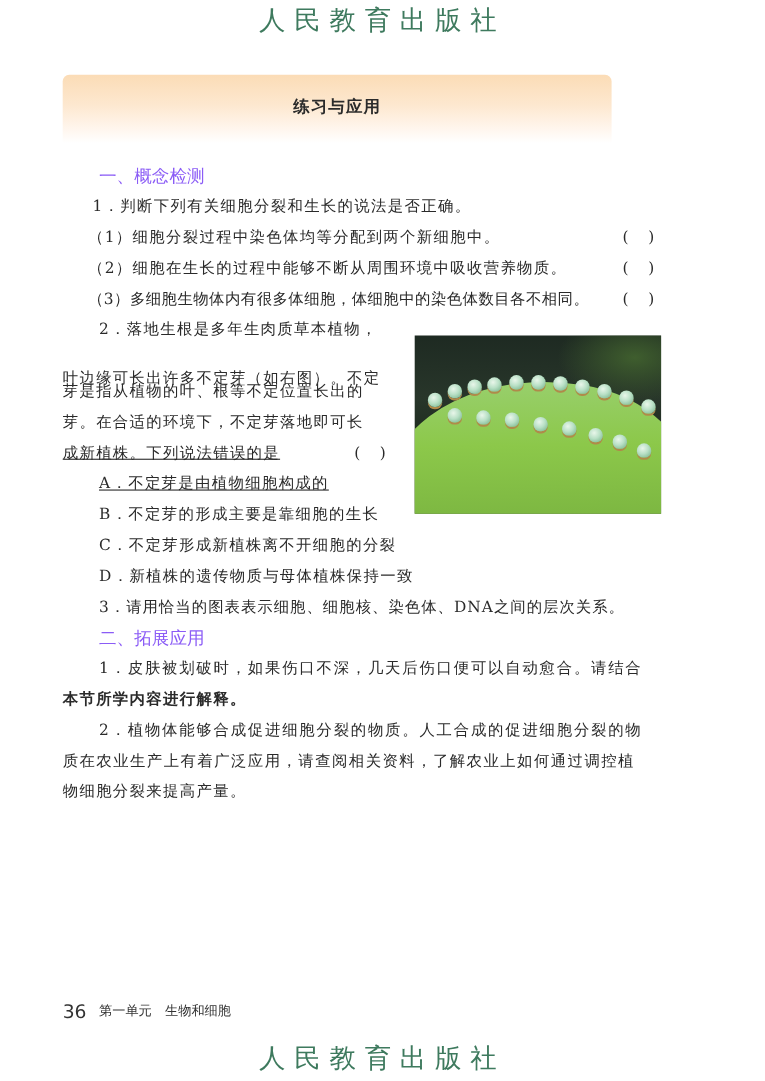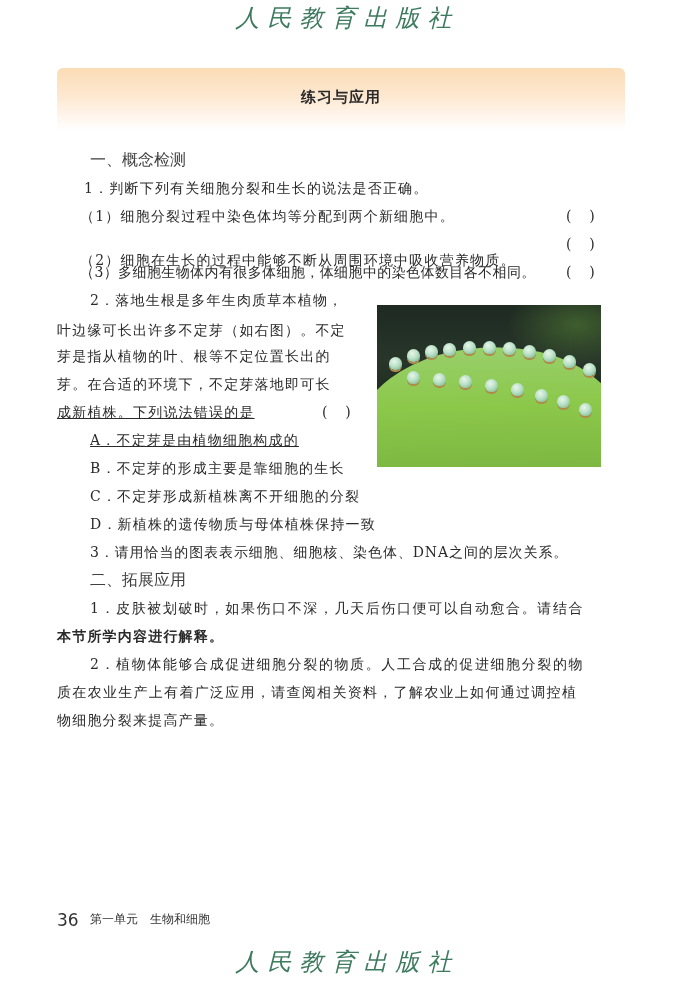--- a/index.html
+++ b/index.html
@@ -3,40 +3,40 @@
   <meta charset="utf-8">
   <style>
     html, body { margin: 0; padding: 0; background: #ffffff; }
     body {
       width: 695px; height: 983px; position: relative; overflow: hidden;
       font-family: "DejaVu Serif", "Liberation Serif", serif;
       color: #2a2a2a;
     }
     .publisher {
       position: absolute; left: 0; width: 695px; text-align: center;
-      font-family: "DejaVu Serif", serif; font-style: italic;
+      font-family: "DejaVu Serif", serif; 
       color: #3e7a5e; font-size: 24px; letter-spacing: 8px; line-height: 30px;
     }
     .publisher.top { top: 3px; }
     .publisher.bottom { top: 947px; }
     .banner {
-      position: absolute; left: 57px; top: 68px; width: 568px; height: 62px;
+      position: absolute; left: 57px; top: 68px; width: 499px; height: 62px;
       border-radius: 6px 6px 0 0;
       background: linear-gradient(to bottom, #fbdcb6 0%, #fde8d0 45%, #fff6ee 80%, #ffffff 100%);
       text-align: center;
     }
     .banner-title {
       display: inline-block; margin-top: 20px;
       font-family: "DejaVu Sans", "Liberation Sans", sans-serif;
       font-weight: bold; font-size: 15px; color: #2b2b2b; letter-spacing: 1px;
     }
     .section-heading {
       position: absolute; left: 90px;
       font-family: "DejaVu Sans", "Liberation Sans", sans-serif;
-      font-size: 16px; color: #404040; font-weight: normal;
+      font-size: 16px; color: #8b5cf6; font-weight: normal;
     }
     .line {
       position: absolute; font-size: 14px; line-height: 20px; white-space: nowrap;
       letter-spacing: 1.2px; color: #2a2a2a;
     }
     .paren {
       position: absolute; font-size: 14px; line-height: 20px; color: #2a2a2a; white-space: pre;
     }
     .photo {
       position: absolute; left: 377px; top: 305px; width: 224px; height: 162px;
@@ -79,28 +79,28 @@
   <span class="banner-title">练习与应用</span>
 </div>
 
 <div class="section-heading" style="top:150px;">一、概念检测</div>
 
 <div class="line" style="left:84px; top:178px;">1．判断下列有关细胞分裂和生长的说法是否正确。</div>
 
 <div class="line" style="left:80px; top:206px;">（1）细胞分裂过程中染色体均等分配到两个新细胞中。</div>
 <div class="paren" style="left:566px; top:206px;">(    )</div>
 
-<div class="line" style="left:80px; top:250px;">（2）细胞在生长的过程中能够不断从周围环境中吸收营养物质。</div>
+<div class="line" style="left:80px; top:234px;">（2）细胞在生长的过程中能够不断从周围环境中吸收营养物质。</div>
 <div class="paren" style="left:566px; top:234px;">(    )</div>
 
 <div class="line" style="left:80px; top:262px; letter-spacing:0.4px;">（3）多细胞生物体内有很多体细胞，体细胞中的染色体数目各不相同。</div>
 <div class="paren" style="left:566px; top:262px;">(    )</div>
 
 <div class="line" style="left:90px; top:290px;">2．落地生根是多年生肉质草本植物，</div>
-<div class="line" style="left:57px; top:320px;text-align:center;">叶边缘可长出许多不定芽（如右图）。不定</div>
+<div class="line" style="left:57px; top:334px;text-align:center;">叶边缘可长出许多不定芽（如右图）。不定</div>
 <div class="line" style="left:57px; top:346px;">芽是指从植物的叶、根等不定位置长出的</div>
 <div class="line" style="left:57px; top:374px;">芽。在合适的环境下，不定芽落地即可长</div>
 <div class="line" style="left:57px; top:402px;text-decoration:underline;">成新植株。下列说法错误的是</div>
 <div class="paren" style="left:322px; top:402px;">(    )</div>
 
 <div class="photo">
   <div class="leaf"></div>
   <div class="bud" style="left:12px; top:52px;"></div>
   <div class="bud" style="left:30px; top:44px;"></div>
   <div class="bud" style="left:48px; top:40px;"></div>

